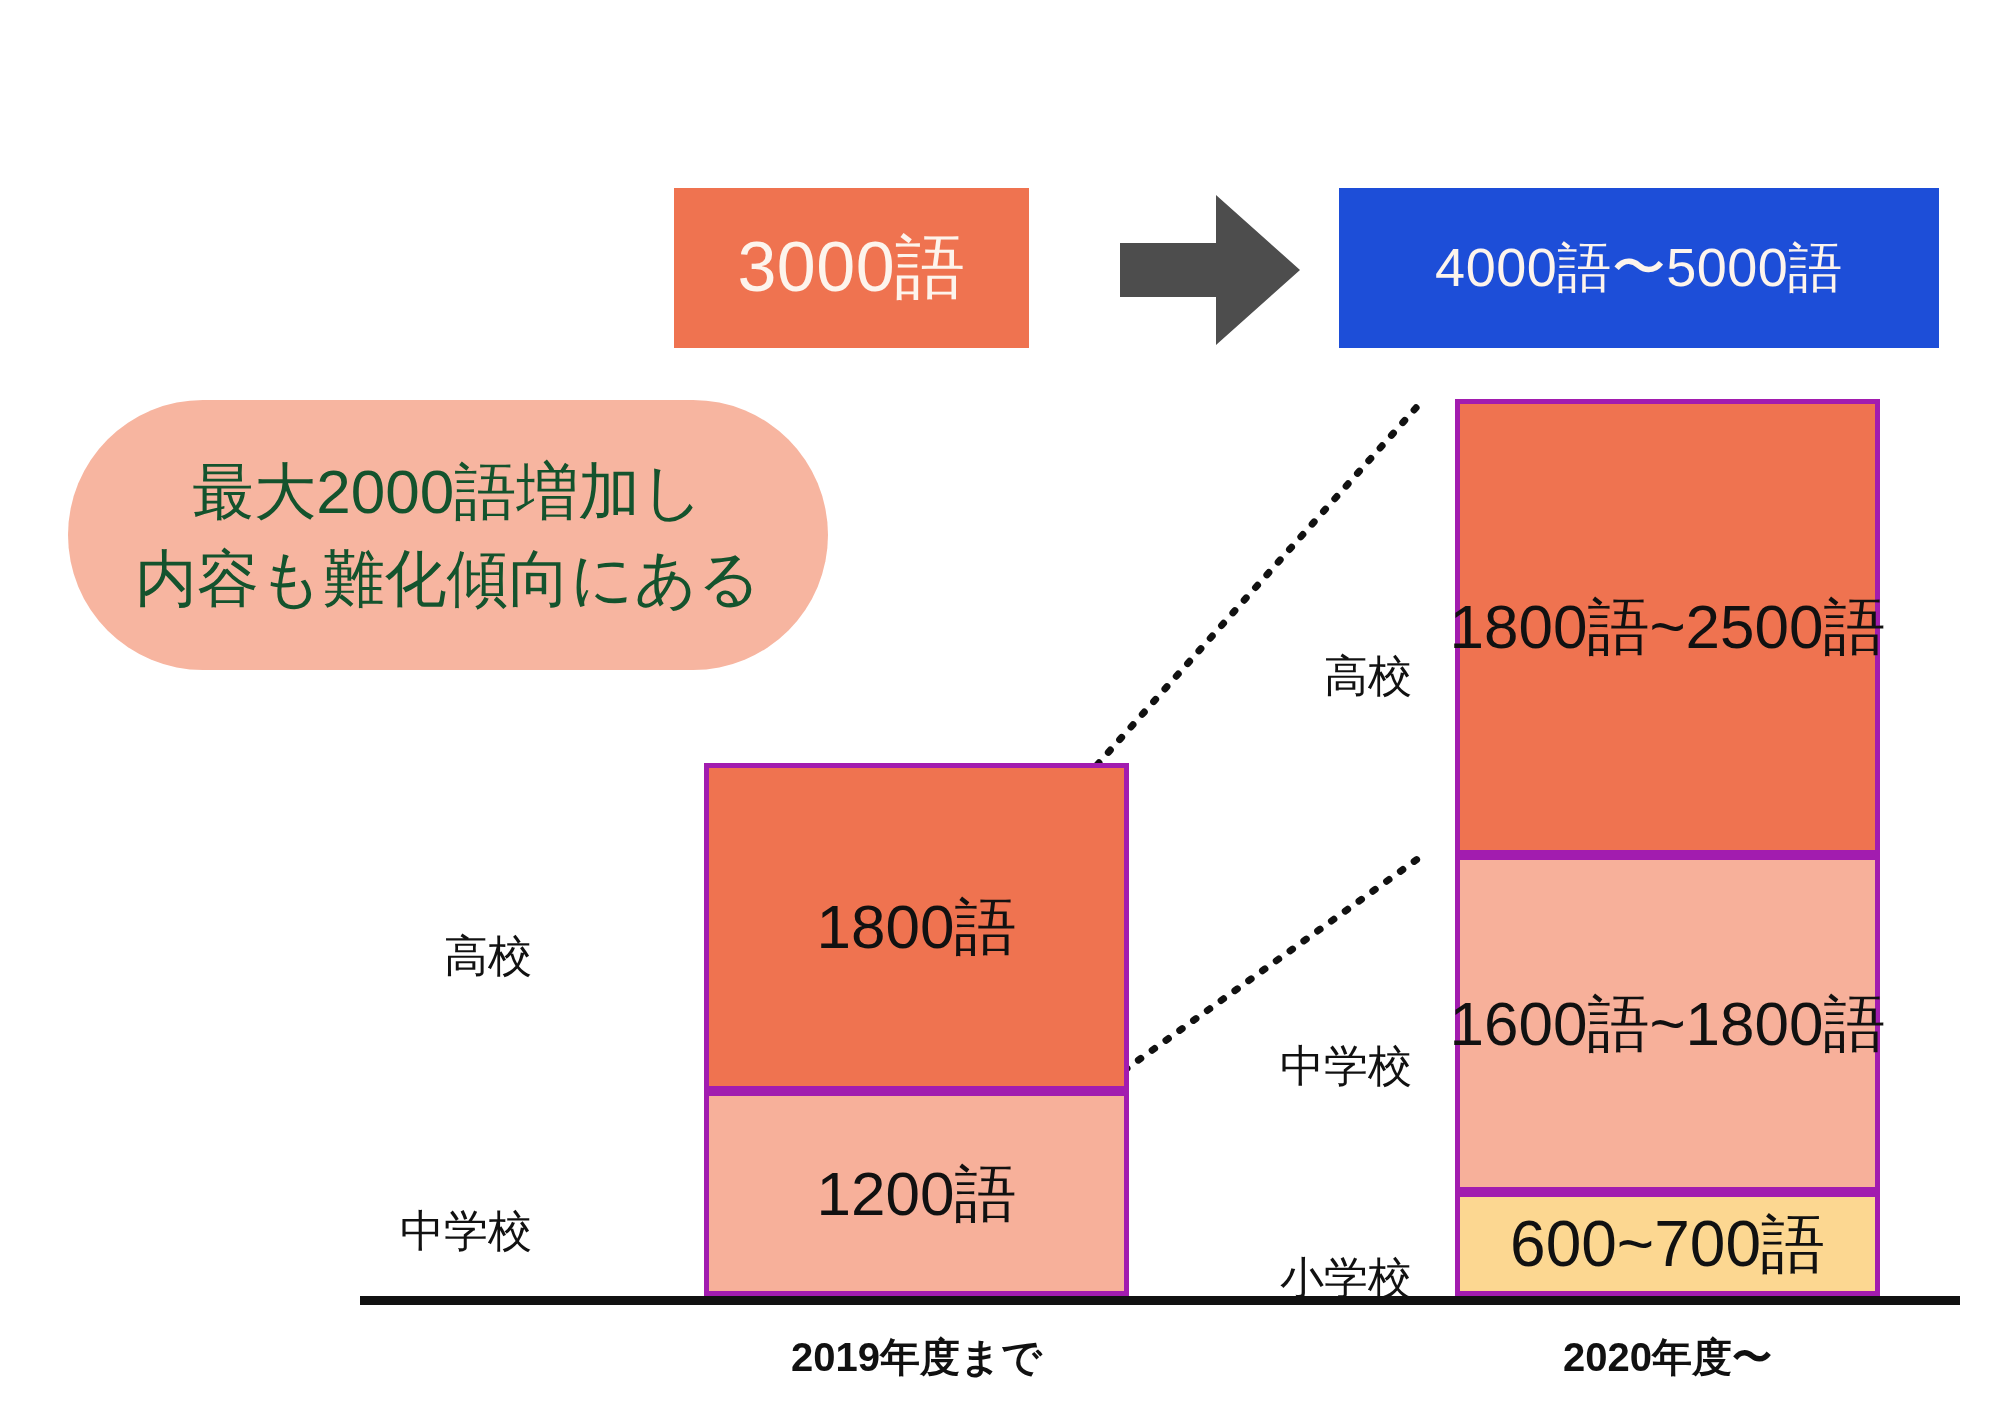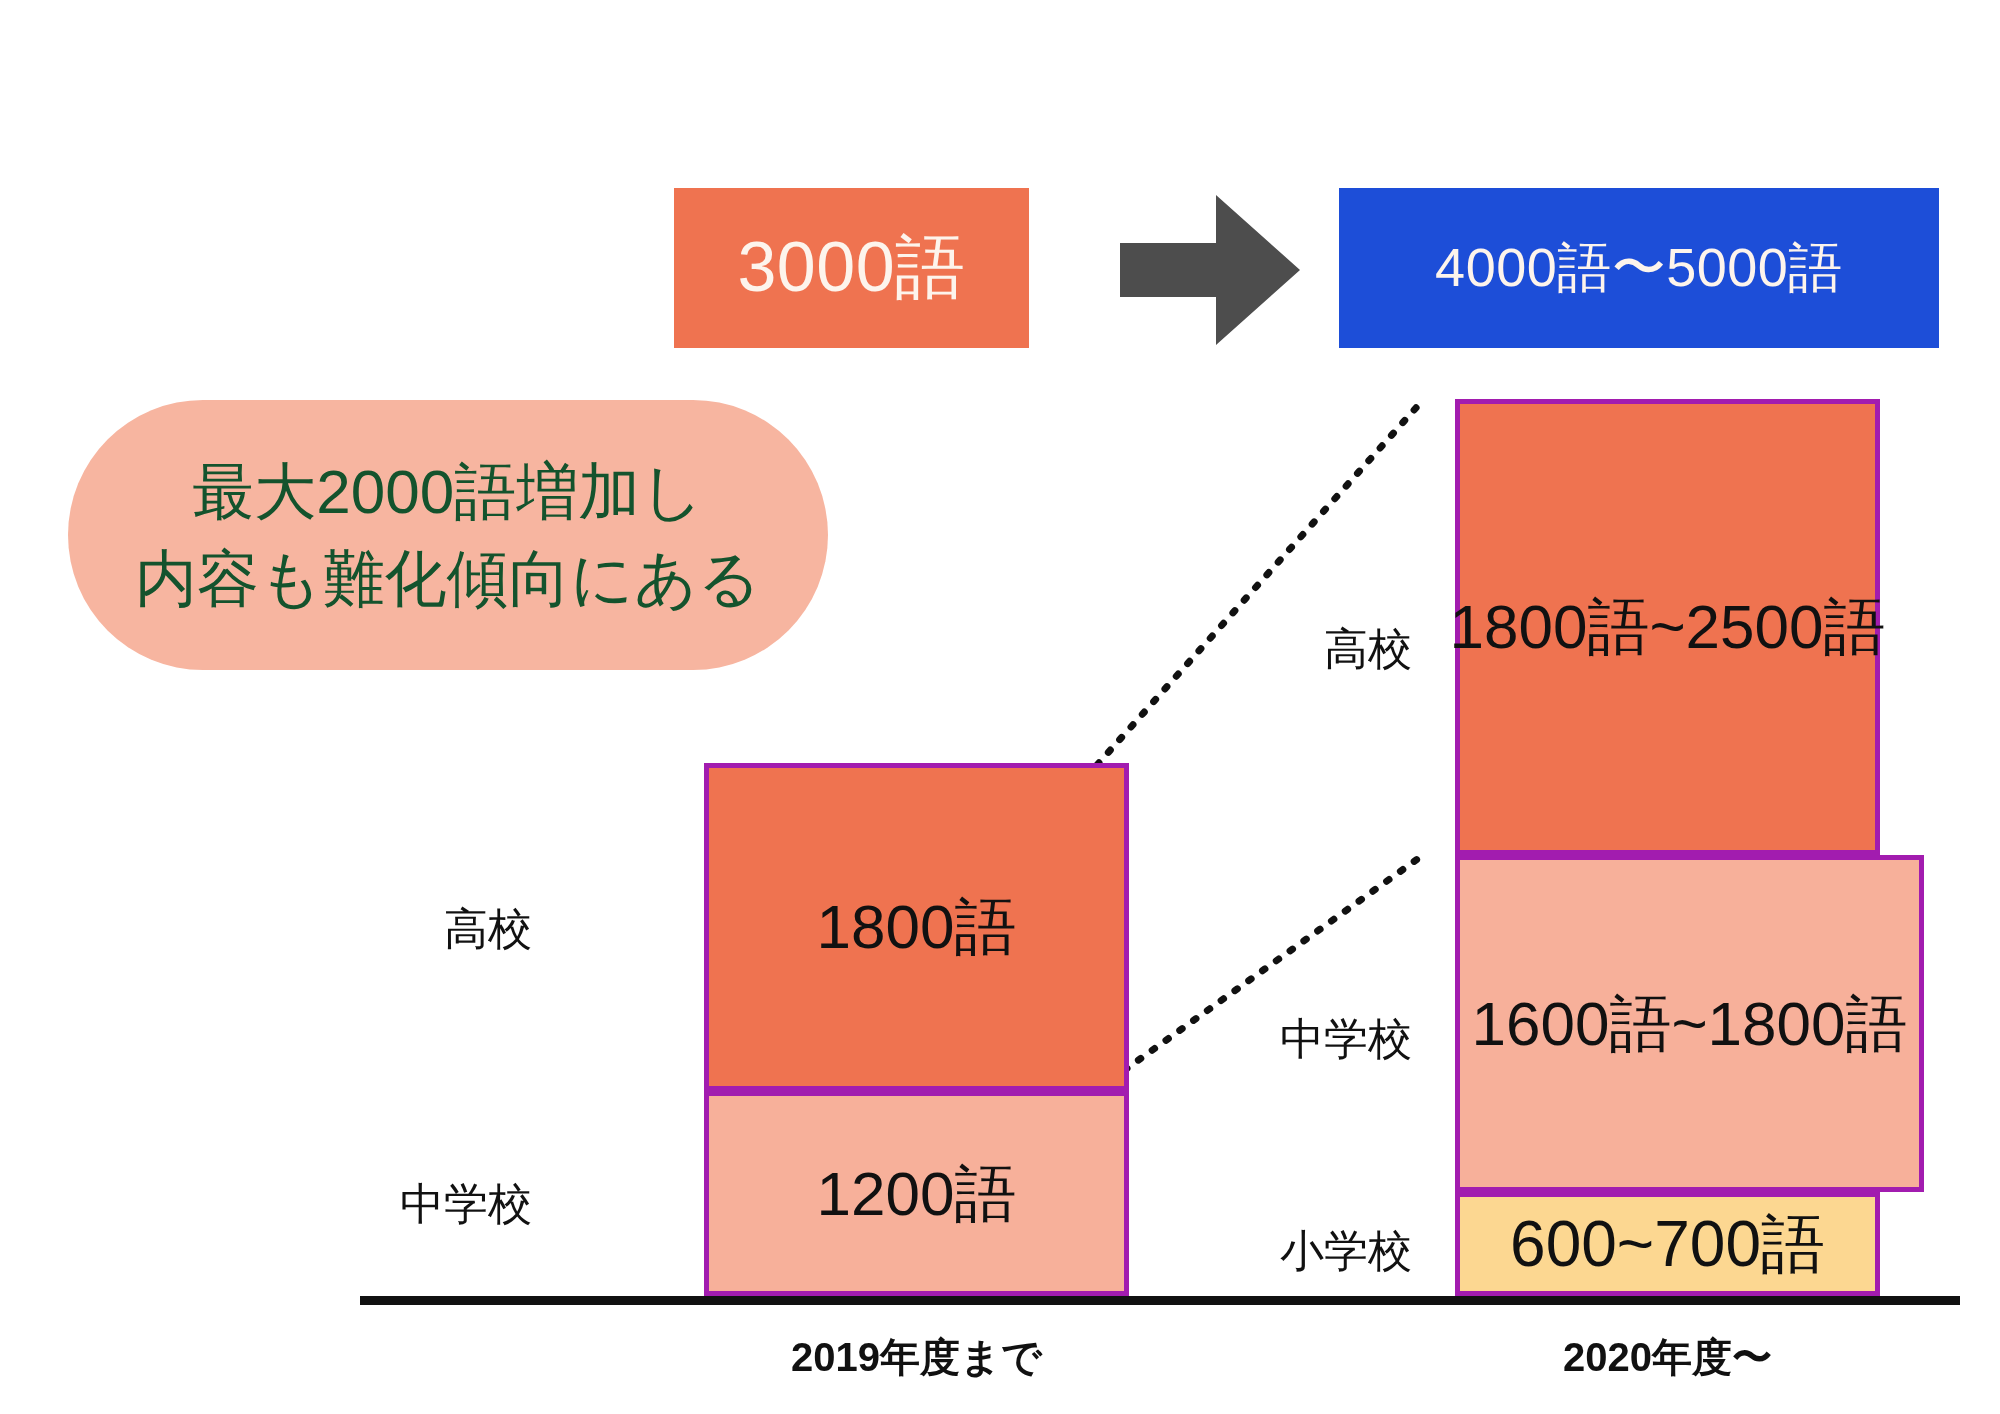--- a/index.html
+++ b/index.html
@@ -107,20 +107,21 @@
   .seg .v.small {
     font-size: 64px;
   }
 
   .cat-label {
     position: absolute;
     font-size: 44px;
     color: #111111;
     white-space: nowrap;
     text-align: right;
+    margin-top: 27px;
   }
 
   .axis-label {
     position: absolute;
     font-size: 40px;
     font-weight: bold;
     color: #111111;
     white-space: nowrap;
     text-align: center;
   }
@@ -174,21 +175,21 @@
 
     <div class="axis-label" style="left:672px; top:1330px; width:425px;">2019年度まで</div>
   </div>
 
   <div class="bar" id="right-bar">
     <div class="seg" style="left:1423px; top:399px; width:425px; height:456px; background:#ef7350;">
       <div class="v">1800語</div>
       <div class="v">~</div>
       <div class="v">2500語</div>
     </div>
-    <div class="seg" style="left:1423px; top:855px; width:469px; height:337px; background:#f7b09a;">
+    <div class="seg" style="left:1423px; top:855px; width:425px; height:337px; background:#f7b09a;">
       <div class="v">1600語</div>
       <div class="v">~</div>
       <div class="v">1800語</div>
     </div>
     <div class="seg" style="left:1423px; top:1192px; width:425px; height:104px; background:#fcd791;">
       <div class="v small">600~700語</div>
     </div>
 
     <div class="cat-label" style="left:1190px; top:620px; width:190px;">高校</div>
     <div class="cat-label" style="left:1190px; top:1010px; width:190px;">中学校</div>

